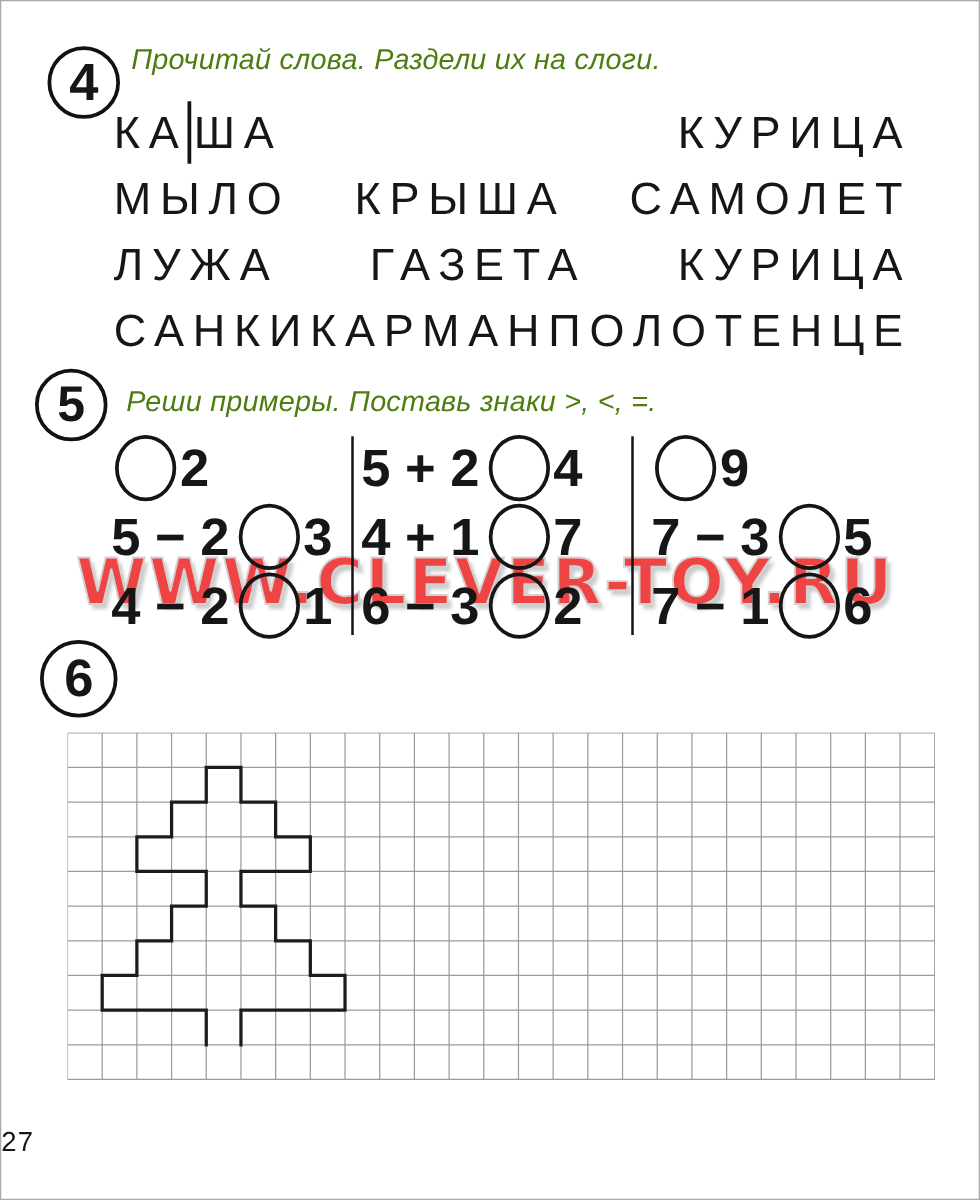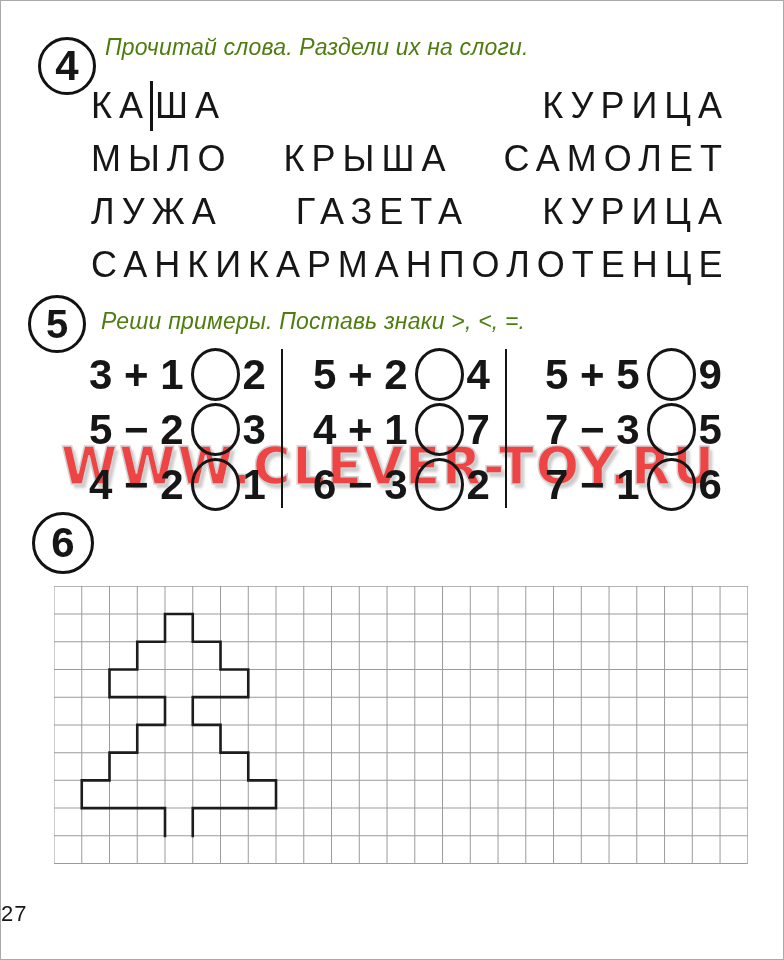--- a/index.html
+++ b/index.html
@@ -22,21 +22,21 @@
   .i4{left:104px;top:33px;}
   .i5{left:100px;top:307px;}
   
   .word-rows{position:absolute;left:90px;right:54px;top:78px;}
   .word-row{height:53px;display:flex;justify-content:space-between;align-items:center;}
   .word{display:flex;align-items:center;font-size:36px;letter-spacing:7px;font-weight:500;white-space:nowrap;}
   .syl-bar{display:inline-block;width:3px;height:50px;background:#141414;margin:0 2px 0 0;}
   
   .math-wrap{position:absolute;left:88px;top:346px;width:660px;display:flex;z-index:2;}
   .math-col{width:196px;margin-right:0;}
-  .math-col:nth-child(2){margin-left:28px;width:200px;}
+  .math-col:nth-child(2){margin-left:4px;width:200px;}
   .math-col:nth-child(3){margin-left:32px;width:190px;}
   .math-row{height:55px;display:flex;align-items:center;font-size:42px;font-weight:700;white-space:nowrap;}
   .math-row .expr{margin-right:4px;}
   .cmp-circle{flex:none;width:43px;height:47px;border:3px solid #151515;border-radius:50%;margin:0 3px;background:transparent;}
   .col-div{position:absolute;top:348px;height:159px;width:2px;background:#141414;z-index:2;}
   .cd1{left:280px;}
   .cd2{left:504px;}
   
   .watermark{
     position:absolute;left:60px;top:436px;width:668px;z-index:1;
@@ -87,21 +87,20 @@
   <div class="badge b5">
     <span>5</span>
   </div>
   <div class="instr i5">Реши примеры. Поставь знаки &gt;, &lt;, =.</div>
 
   <div class="watermark">WWW.CLEVER-TOY.RU</div>
 
   <div class="math-wrap">
       <div class="math-col">
         <div class="math-row">
-          <span class="expr">3 + 1</span>
           <span class="cmp-circle"></span>
           <span class="ans">2</span>
         </div>
         <div class="math-row">
           <span class="expr">5 − 2</span>
           <span class="cmp-circle"></span>
           <span class="ans">3</span>
         </div>
         <div class="math-row">
           <span class="expr">4 − 2</span>
@@ -121,21 +120,20 @@
           <span class="ans">7</span>
         </div>
         <div class="math-row">
           <span class="expr">6 − 3</span>
           <span class="cmp-circle"></span>
           <span class="ans">2</span>
         </div>
       </div>
       <div class="math-col">
         <div class="math-row">
-          <span class="expr">5 + 5</span>
           <span class="cmp-circle"></span>
           <span class="ans">9</span>
         </div>
         <div class="math-row">
           <span class="expr">7 − 3</span>
           <span class="cmp-circle"></span>
           <span class="ans">5</span>
         </div>
         <div class="math-row">
           <span class="expr">7 − 1</span>

